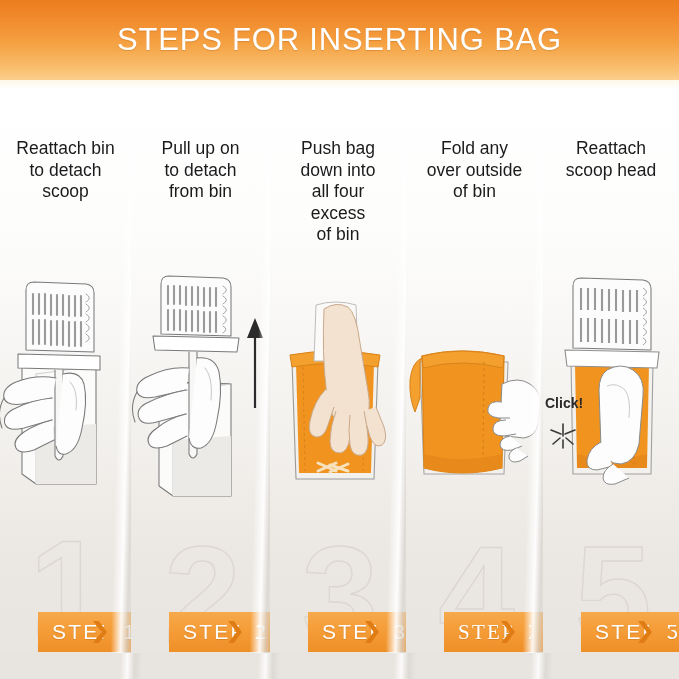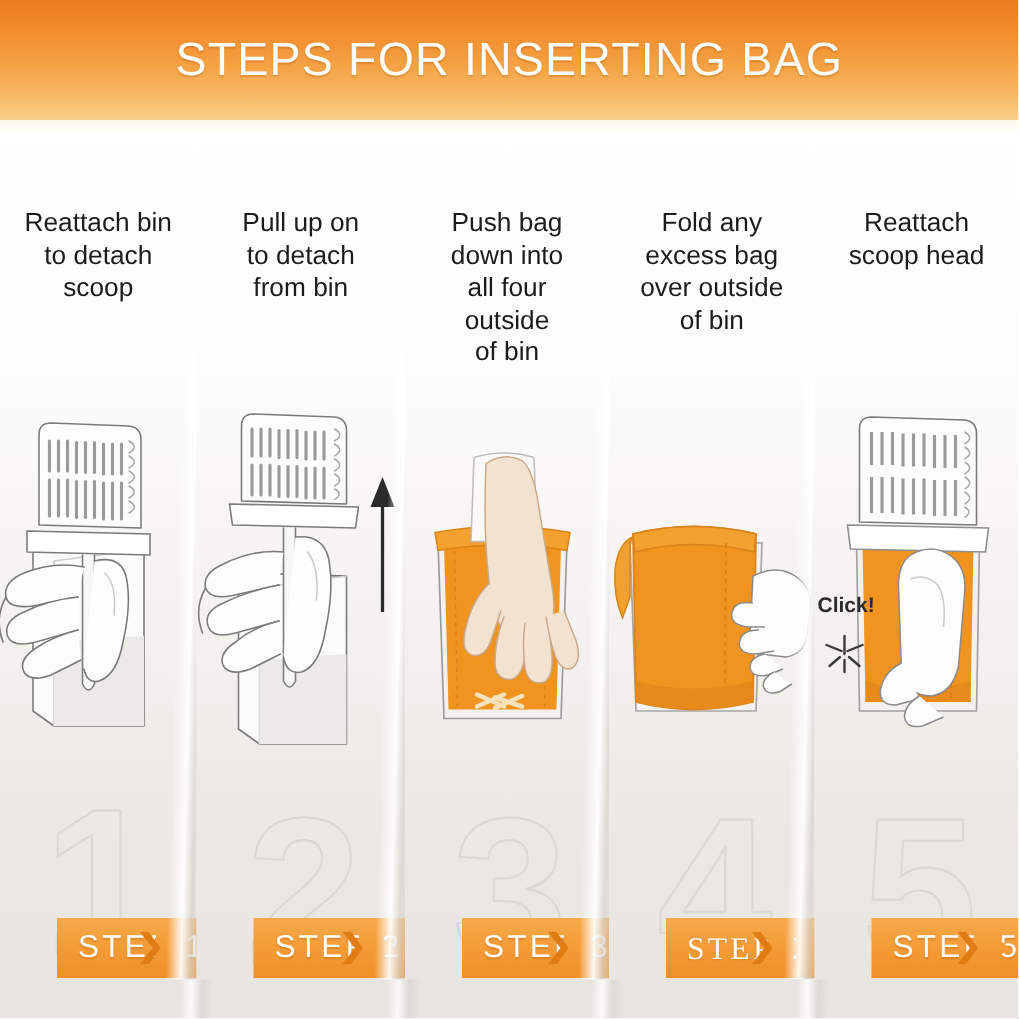--- a/index.html
+++ b/index.html
@@ -279,21 +279,21 @@
     </div>
 
     <div class="panel" style="left:270px; width:136px;">
       <div class="panel-bg"></div>
       <div class="watermark" style="bottom:16px;">3</div>
 
       <div class="caption">
         <div>Push bag</div>
         <div>down into</div>
         <div>all four</div>
-        <div>outside</div>
+        <div>excess</div>
         <div>of bin</div>
       </div>
 
       <div class="art" style="top:215px;">
         <svg width="136" height="200" viewBox="0 0 136 200">
 
           <path d="M22 58 L26 176 L104 176 L108 58 Z" fill="#f3f1ee" stroke="#9a9a9a" stroke-width="1.1"></path>
 
           <path d="M26 60 L29 170 L101 170 L104 60 Z" fill="#f0941f" stroke="none"></path>
 
@@ -334,21 +334,20 @@
       </div>
       <div class="panel-seam" style="left:123px;"></div>
     </div>
 
     <div class="panel" style="left:406px; width:137px;">
       <div class="panel-bg"></div>
       <div class="watermark" style="bottom:16px;">4</div>
 
       <div class="caption">
         <div>Fold any</div>
-        <div>excess bag</div>
         <div>over outside</div>
         <div>of bin</div>
       </div>
 
       <div class="art" style="top:240px;">
         <svg width="137" height="180" viewBox="0 0 137 180">
 
           <path d="M14 34 L18 146 L98 146 L102 34 Z" fill="#f3f1ee" stroke="#a5a5a5" stroke-width="1.1"></path>
 
           <path d="M16 28 Q56 18 98 28 L96 140 Q56 150 18 140 Z" fill="#f0941f" stroke="#d9831a" stroke-width="1.2"></path>

